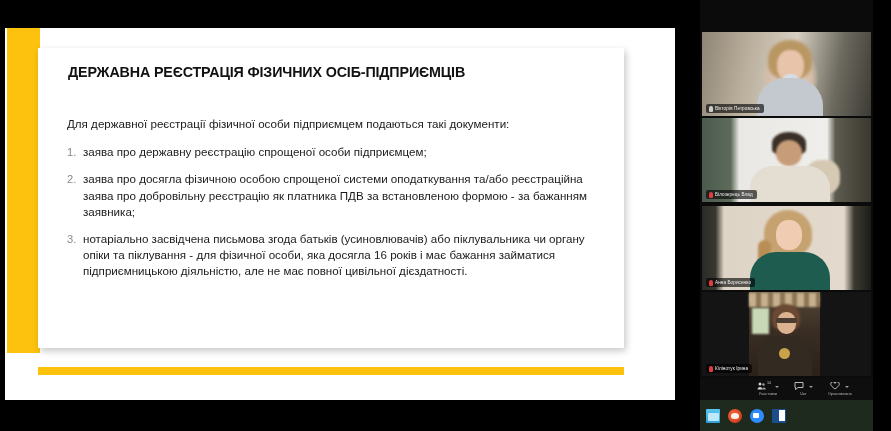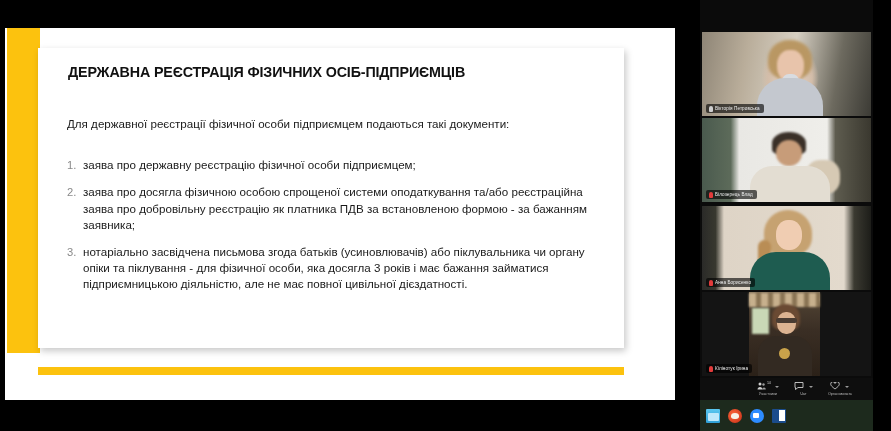--- a/index.html
+++ b/index.html
@@ -39,21 +39,21 @@
     font-family: "Liberation Sans", sans-serif;
   }
   #slide-body {
     position: absolute; left: 62px; top: 88px;
     width: 523px;
     color: #1a1a1a;
     font-size: 11.6px;
     line-height: 16.2px;
   }
   .intro-p {
-    margin-bottom: 25px;
+    margin-bottom: 12px;
     padding-left: 12px;
     text-indent: -12px;
   }
   ol.doc-list { list-style: none; counter-reset: docitem; }
   ol.doc-list > li {
     counter-increment: docitem;
     position: relative;
     padding-left: 16px;
     margin-bottom: 11px;
   }
@@ -228,23 +228,23 @@
 
     <div id="slide-yellow-band"></div>
 
     <div id="slide-card"></div>
 
     <div id="slide-title">ДЕРЖАВНА РЕЄСТРАЦІЯ ФІЗИЧНИХ ОСІБ-ПІДПРИЄМЦІВ</div>
 
     <div id="slide-body">
       <div class="intro-p">Для державної реєстрації фізичної особи підприємцем подаються такі документи:</div>
       <ol class="doc-list">
-        <li>заява про державну реєстрацію фізичної особи підприємцем;</li>
+        <li>заява про державну реєстрацію спрощеної особи підприємцем;</li>
         <li>заява про досягла фізичною особою спрощеної системи оподаткування та/або реєстраційна заява про добровільну реєстрацію як платника ПДВ за встановленою формою - за бажанням заявника;</li>
-        <li>нотаріально засвідчена письмова згода батьків (усиновлювачів) або піклувальника чи органу опіки та піклування - для фізичної особи, яка досягла 3 років і має бажання займатися підприємницькою діяльністю, але не має повної цивільної дієздатності.</li>
+        <li>нотаріально засвідчена письмова згода батьків (усиновлювачів) або піклувальника чи органу опіки та піклування - для фізичної особи, яка досягла 16 років і має бажання займатися підприємницькою діяльністю, але не має повної цивільної дієздатності.</li>
       </ol>
     </div>
 
     <div id="slide-bottom-bar"></div>
   </div>
 
   <div id="video-panel">
 
     <div class="tile active" id="tile-0">
       <div class="tile-img bg-1">

